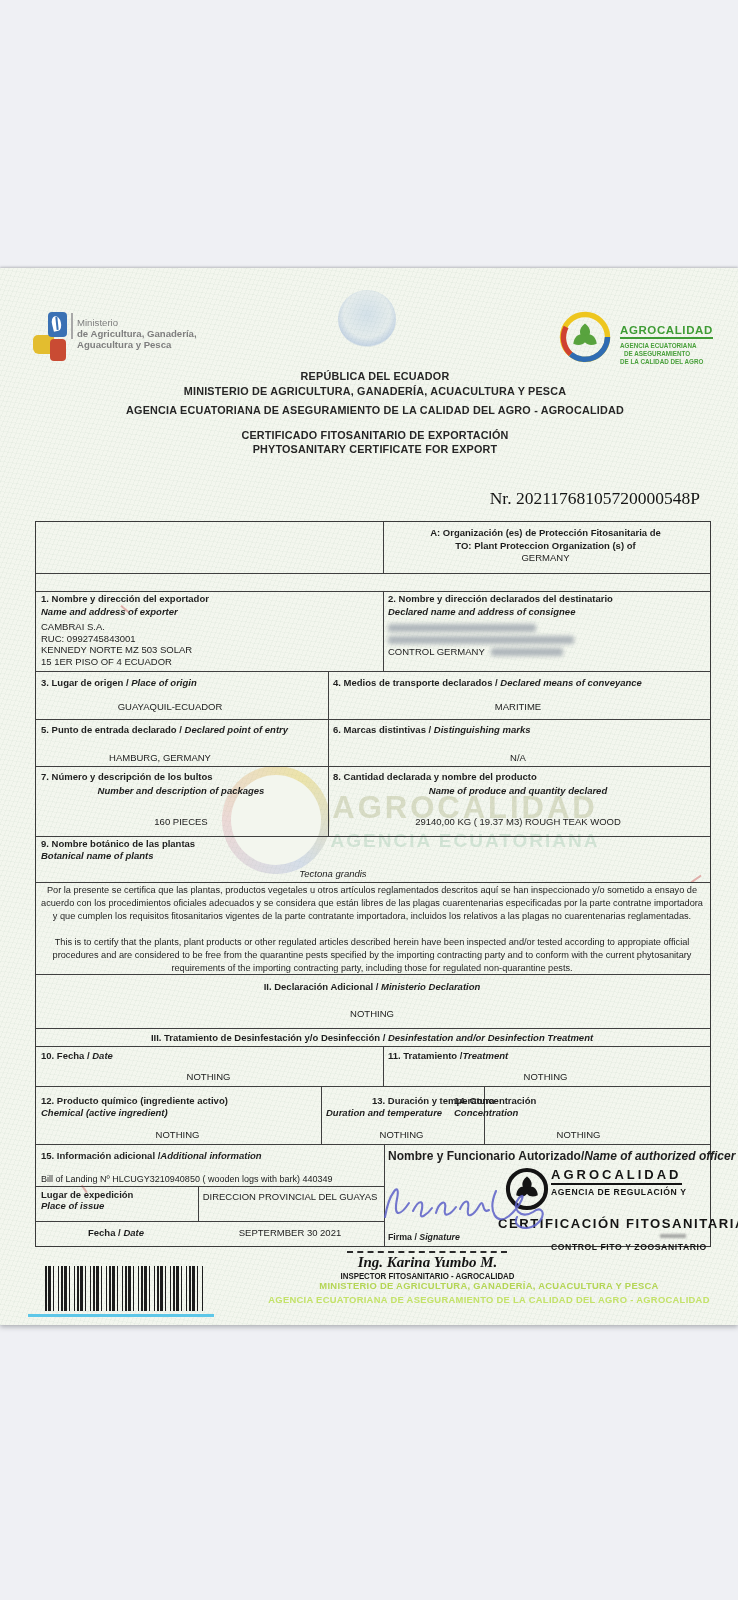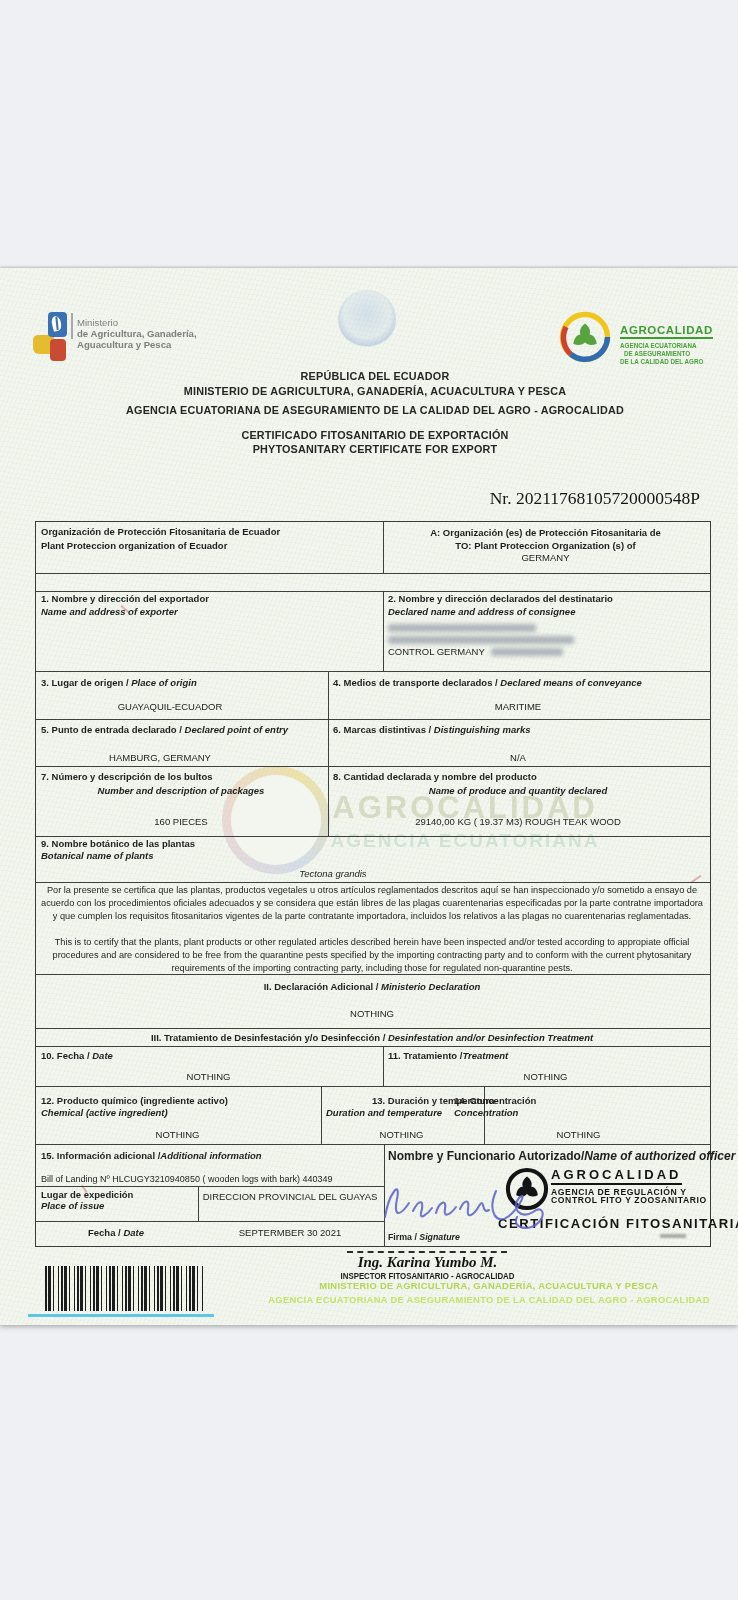--- a/index.html
+++ b/index.html
@@ -131,34 +131,36 @@
     <div class="vl" style="left:347px;top:0;height:51px;"></div>
     <div class="vl" style="left:347px;top:69px;height:80px;"></div>
     <div class="vl" style="left:292px;top:149px;height:165px;"></div>
     <div class="vl" style="left:347px;top:524px;height:40px;"></div>
     <div class="vl" style="left:285px;top:564px;height:58px;"></div>
     <div class="vl" style="left:448px;top:564px;height:58px;"></div>
     <div class="vl" style="left:348px;top:622px;height:102px;"></div>
     <div class="vl" style="left:162px;top:664px;height:35px;"></div>
   </div>
 
-  <div class="abs lbl" style="left:41px;top:257px;line-height:14px;">
-    <div>Organización de Protección Fitosanitaria de Ecuador</div>
-    <div>Plant Proteccion organization of Ecuador</div>
-  </div>
   <div class="abs lbl ctr" style="left:382px;top:259px;width:327px;line-height:12.5px;">
     <div>A: Organización (es)  de Protección Fitosanitaria de</div>
     <div>TO: Plant Proteccion Organization (s) of</div>
     <div style="font-weight:normal;">GERMANY</div>
   </div>
 
 
   <div class="abs lbl" style="left:41px;top:325px;line-height:12.5px;">
     <div>1. Nombre y dirección del exportador</div>
     <div class="it">Name and address of exporter</div>
+  </div>
+  <div class="abs val" style="left:41px;top:353px;">
+    <div>CAMBRAI S.A.</div>
+    <div>RUC: 0992745843001</div>
+    <div>KENNEDY NORTE MZ 503 SOLAR</div>
+    <div>15 1ER PISO OF 4 ECUADOR</div>
   </div>
 
   <div class="abs lbl" style="left:388px;top:325px;line-height:12.5px;">
     <div>2. Nombre y dirección declarados del destinatario</div>
     <div class="it">Declared name and address of consignee</div>
   </div>
   <div class="abs blurbar" style="left:388px;top:356px;width:148px;"></div>
   <div class="abs blurbar" style="left:388px;top:368px;width:186px;"></div>
   <div class="abs val" style="left:388px;top:378px;white-space:nowrap;">
     <span>CONTROL  GERMANY</span>
@@ -260,21 +262,21 @@
   <svg class="abs stamp" style="left:505px;top:898px;" width="44" height="46" viewBox="0 0 60 60">
     <circle cx="30" cy="30" r="26" fill="none" stroke="#141414" stroke-width="5.5"></circle>
     <g fill="#141414">
       <path d="M30 13 C38.5 19 38.5 28.5 30 31.5 C21.5 28.5 21.5 19 30 13Z"></path>
       <path d="M30 13 C38.5 19 38.5 28.5 30 31.5 C21.5 28.5 21.5 19 30 13Z" transform="rotate(120 30 30)"></path>
       <path d="M30 13 C38.5 19 38.5 28.5 30 31.5 C21.5 28.5 21.5 19 30 13Z" transform="rotate(240 30 30)"></path>
     </g>
   </svg>
   <div class="abs stamp" id="stamp-title" style="left:551px;top:899px;">AGROCALIDAD</div>
   <div class="abs stamp stamp-sub" style="left:551px;top:919px;">AGENCIA DE REGULACIÓN Y</div>
-  <div class="abs stamp stamp-sub" style="left:551px;top:927px;">CONTROL  FITO Y ZOOSANITARIO</div>
+  <div class="abs stamp stamp-sub" style="left:551px;top:974px;">CONTROL  FITO Y ZOOSANITARIO</div>
   <div class="abs stamp" id="stamp-cert" style="left:498px;top:948px;">CERTIFICACIÓN  FITOSANITARIA</div>
   <div class="abs" id="stamp-smudge" style="left:660px;top:966px;"></div>
 
   <div class="abs dash" style="left:347px;top:983px;width:160px;"></div>
   <div class="abs ctr" id="signer-name" style="left:325px;top:986px;width:205px;">Ing. Karina Yumbo M.</div>
   <div class="abs ctr" id="signer-role" style="left:325px;top:1004px;width:205px;">INSPECTOR FITOSANITARIO - AGROCALIDAD</div>
 
   <div class="abs green-line" style="left:239px;top:1012px;width:500px;color:#b4d556;">MINISTERIO DE AGRICULTURA, GANADERÍA, ACUACULTURA Y PESCA</div>
   <div class="abs green-line" style="left:229px;top:1026px;width:520px;color:#c3e269;">AGENCIA ECUATORIANA DE ASEGURAMIENTO DE LA CALIDAD DEL AGRO - AGROCALIDAD</div>
 

